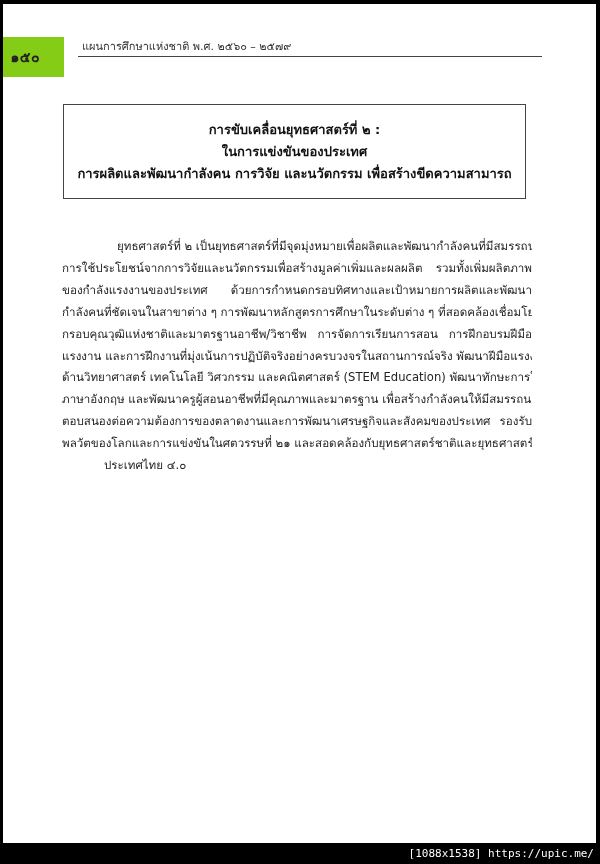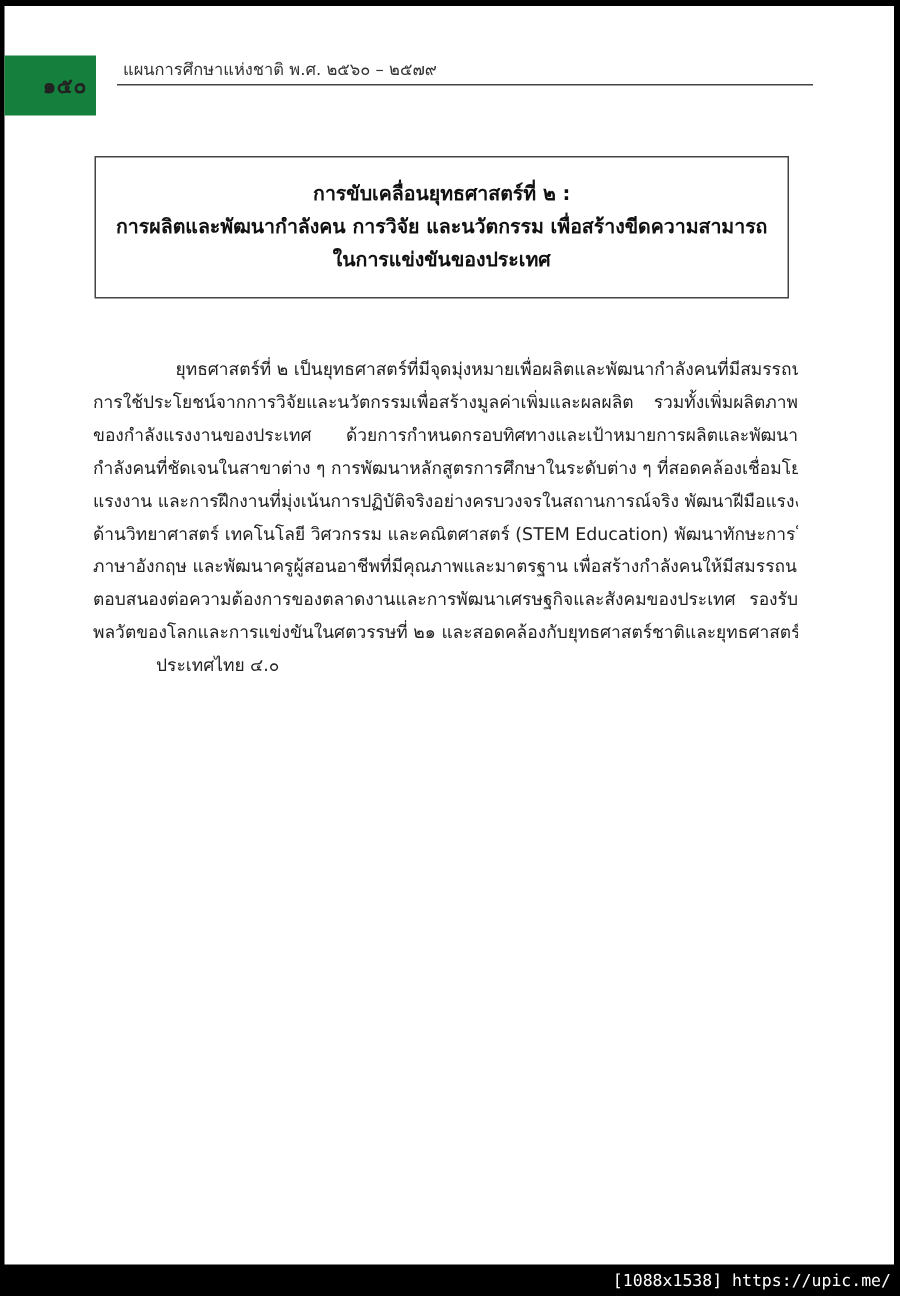--- a/index.html
+++ b/index.html
@@ -6,22 +6,22 @@
     body {
       width: 600px; height: 864px; background: #000; position: relative; overflow: hidden;
       font-family: "DejaVu Sans", "Liberation Sans", sans-serif;
     }
     .page {
       position: absolute; left: 3px; top: 4px; width: 593px; height: 839px;
       background: #fff;
     }
     .page-tab {
       position: absolute; left: 0; top: 33px; width: 61px; height: 40px;
-      background: #15803d; display: flex; align-items: center; justify-content: flex-end;
-      box-sizing: border-box; padding-right: 6px;
+      background: #84cc16; display: flex; align-items: center; justify-content: flex-end;
+      box-sizing: border-box; padding-right: 24px;
     }
     .page-num { font-size: 14px; color: #222; font-weight: bold; letter-spacing: 0.5px; }
     .running-head {
       position: absolute; left: 59px; top: 35px; width: 464px; height: 18px;
       border-bottom: 1.5px solid #444; font-size: 11px; color: #333;
       line-height: 16px; padding-left: 4px; box-sizing: border-box; white-space: nowrap; margin-left: 16px;
     }
     .title-box {
       position: absolute; left: 60px; top: 100px; width: 463px; height: 95px;
       border: 1.2px solid #444; box-sizing: border-box;
@@ -45,29 +45,30 @@
 <body>
 
 <div class="page">
   <div class="page-tab">
     <span class="page-num">๑๕๐</span>
   </div>
   <div class="running-head">แผนการศึกษาแห่งชาติ พ.ศ. ๒๕๖๐ – ๒๕๗๙</div>
 
   <div class="title-box">
     <div class="title-line">การขับเคลื่อนยุทธศาสตร์ที่ ๒ :</div>
+    <div class="title-line">ในการแข่งขันของประเทศ</div>
     <div class="title-line">การผลิตและพัฒนากำลังคน การวิจัย และนวัตกรรม เพื่อสร้างขีดความสามารถ</div>
-    <div class="title-line">ในการแข่งขันของประเทศ</div>
   </div>
 
   <div class="body-text">
     <span class="body-line first">ยุทธศาสตร์ที่ ๒ เป็นยุทธศาสตร์ที่มีจุดมุ่งหมายเพื่อผลิตและพัฒนากำลังคนที่มีสมรรถนะ</span>
     <span class="body-line">การใช้ประโยชน์จากการวิจัยและนวัตกรรมเพื่อสร้างมูลค่าเพิ่มและผลผลิต รวมทั้งเพิ่มผลิตภาพ</span>
     <span class="body-line">ของกำลังแรงงานของประเทศ ด้วยการกำหนดกรอบทิศทางและเป้าหมายการผลิตและพัฒนา</span>
     <span class="body-line">กำลังคนที่ชัดเจนในสาขาต่าง ๆ การพัฒนาหลักสูตรการศึกษาในระดับต่าง ๆ ที่สอดคล้องเชื่อมโยงกับ</span>
+    <span class="body-line">กรอบคุณวุฒิแห่งชาติและมาตรฐานอาชีพ/วิชาชีพ การจัดการเรียนการสอน การฝึกอบรมฝีมือ</span>
     <span class="body-line">แรงงาน และการฝึกงานที่มุ่งเน้นการปฏิบัติจริงอย่างครบวงจรในสถานการณ์จริง พัฒนาฝีมือแรงงาน</span>
     <span class="body-line">ด้านวิทยาศาสตร์ เทคโนโลยี วิศวกรรม และคณิตศาสตร์ (STEM Education) พัฒนาทักษะการใช้</span>
     <span class="body-line">ภาษาอังกฤษ และพัฒนาครูผู้สอนอาชีพที่มีคุณภาพและมาตรฐาน เพื่อสร้างกำลังคนให้มีสมรรถนะ</span>
     <span class="body-line">ตอบสนองต่อความต้องการของตลาดงานและการพัฒนาเศรษฐกิจและสังคมของประเทศ รองรับ</span>
     <span class="body-line">พลวัตของโลกและการแข่งขันในศตวรรษที่ ๒๑ และสอดคล้องกับยุทธศาสตร์ชาติและยุทธศาสตร์</span>
     <span class="body-line last">ประเทศไทย ๔.๐</span>
   </div>
 </div>
 
 <div class="watermark">[1088x1538] https://upic.me/</div>

